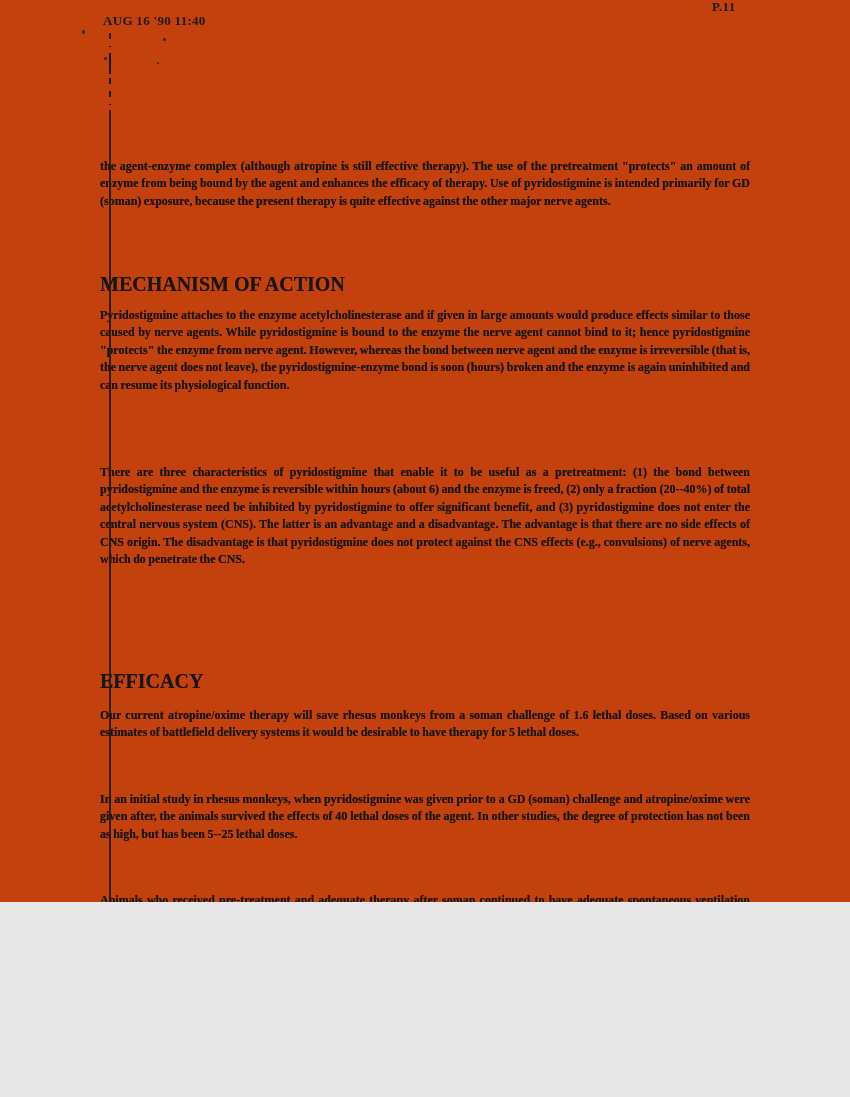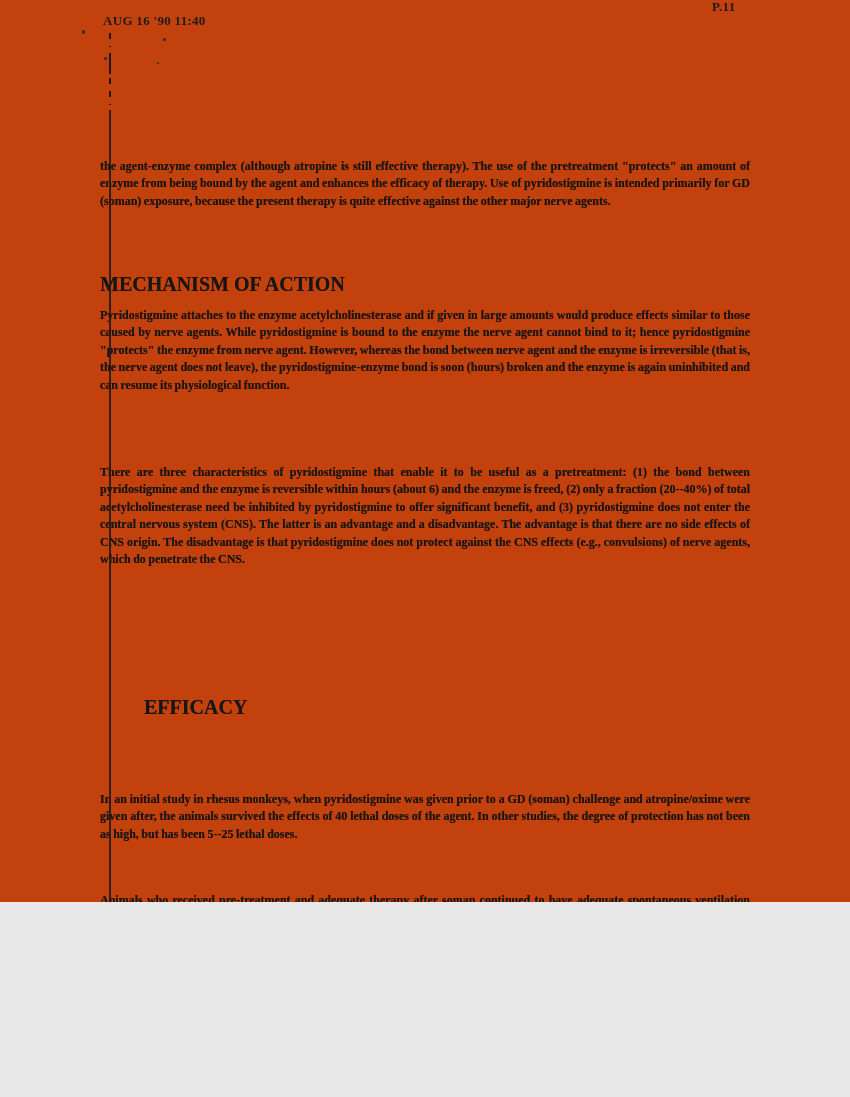--- a/index.html
+++ b/index.html
@@ -40,21 +40,21 @@
     position:absolute;left:100px;width:650px;
     font-size:12px;line-height:17.4px;font-weight:700;
     text-align:justify;text-align-last:left;
     text-shadow:0 0 .5px rgba(0,0,0,.55);
     word-spacing:-0.5px;
   }
   .h1{top:276px;}
   .p1{top:158px;}
   .p2{top:307px;}
   .p3{top:464px;}
-  .h2{top:699px;margin-left:44px;}
+  .h2{top:673px;}
   .p4{top:707px;}
   .p5{top:791px;}
   .p6{top:892px;}
   .pagenum{
     position:absolute;left:100px;top:990px;width:650px;
     text-align:center;
     font-size:15px;line-height:17px;font-weight:700;
     text-shadow:0 0 .5px rgba(0,0,0,.55);
   }
 
@@ -78,20 +78,21 @@
   <div class="fax-pg">P.11</div>
 
 
   <div class="para p1">the agent-enzyme complex (although atropine is still effective therapy).  The use of the pretreatment "protects" an amount of enzyme from being bound by the agent and enhances the efficacy of therapy.  Use of pyridostigmine is intended primarily for GD (soman) exposure, because the present therapy is quite effective against the other major nerve agents.</div>
 
   <div class="head h1">MECHANISM OF ACTION</div>
   <div class="para p2">Pyridostigmine attaches to the enzyme acetylcholinesterase and if given in large amounts would produce effects similar to those caused by nerve agents.  While pyridostigmine is bound to the enzyme the nerve agent cannot bind to it; hence pyridostigmine "protects" the enzyme from nerve agent.  However, whereas the bond between nerve agent and the enzyme is irreversible (that is, the nerve agent does not leave), the pyridostigmine-enzyme bond is soon (hours) broken and the enzyme is again uninhibited and can resume its physiological function.</div>
   <div class="para p3">There are three characteristics of pyridostigmine that enable it to be useful as a pretreatment:  (1)  the bond between pyridostigmine and the enzyme is reversible within hours (about 6) and the enzyme is freed, (2) only a fraction (20--40%) of total acetylcholinesterase need be inhibited by pyridostigmine to offer significant benefit, and (3) pyridostigmine does not enter the central nervous system (CNS).  The latter is an advantage and a disadvantage.  The advantage is that there are no side effects of CNS origin.  The disadvantage is that pyridostigmine does not protect against the CNS effects (e.g., convulsions) of nerve agents, which do penetrate the CNS.</div>
 
   <div class="head h2">EFFICACY</div>
+  <div class="para p4">Our current atropine/oxime therapy will save rhesus monkeys from a soman challenge of 1.6 lethal doses.  Based on various estimates of battlefield delivery systems it would be desirable to have therapy for 5 lethal doses.</div>
   <div class="para p5">In an initial study in rhesus monkeys, when pyridostigmine was given prior to a GD (soman) challenge and atropine/oxime were given after, the animals survived the effects of 40 lethal doses of the agent.  In other studies, the degree of protection has not been as high, but has been 5--25 lethal doses.</div>
   <div class="para p6">Animals who received pre-treatment and adequate therapy after soman continued to have adequate spontaneous ventilation after the agent exposure.  Hence, it is felt that immediate field ventilation will not be required for those taking the pre-treatment.  However, these animals also continued to have seizure activity and when this was</div>
 
   <div class="pagenum">10</div>
 
   <div class="vdash" style="top:33px;height:14px;"></div>
   <div class="vseg" style="top:53px;height:21px;"></div>
   <div class="vdash" style="top:78px;height:27px;"></div>
   <div class="vseg crease-main"></div>
   <div class="vdash" style="top:993px;height:80px;"></div>

